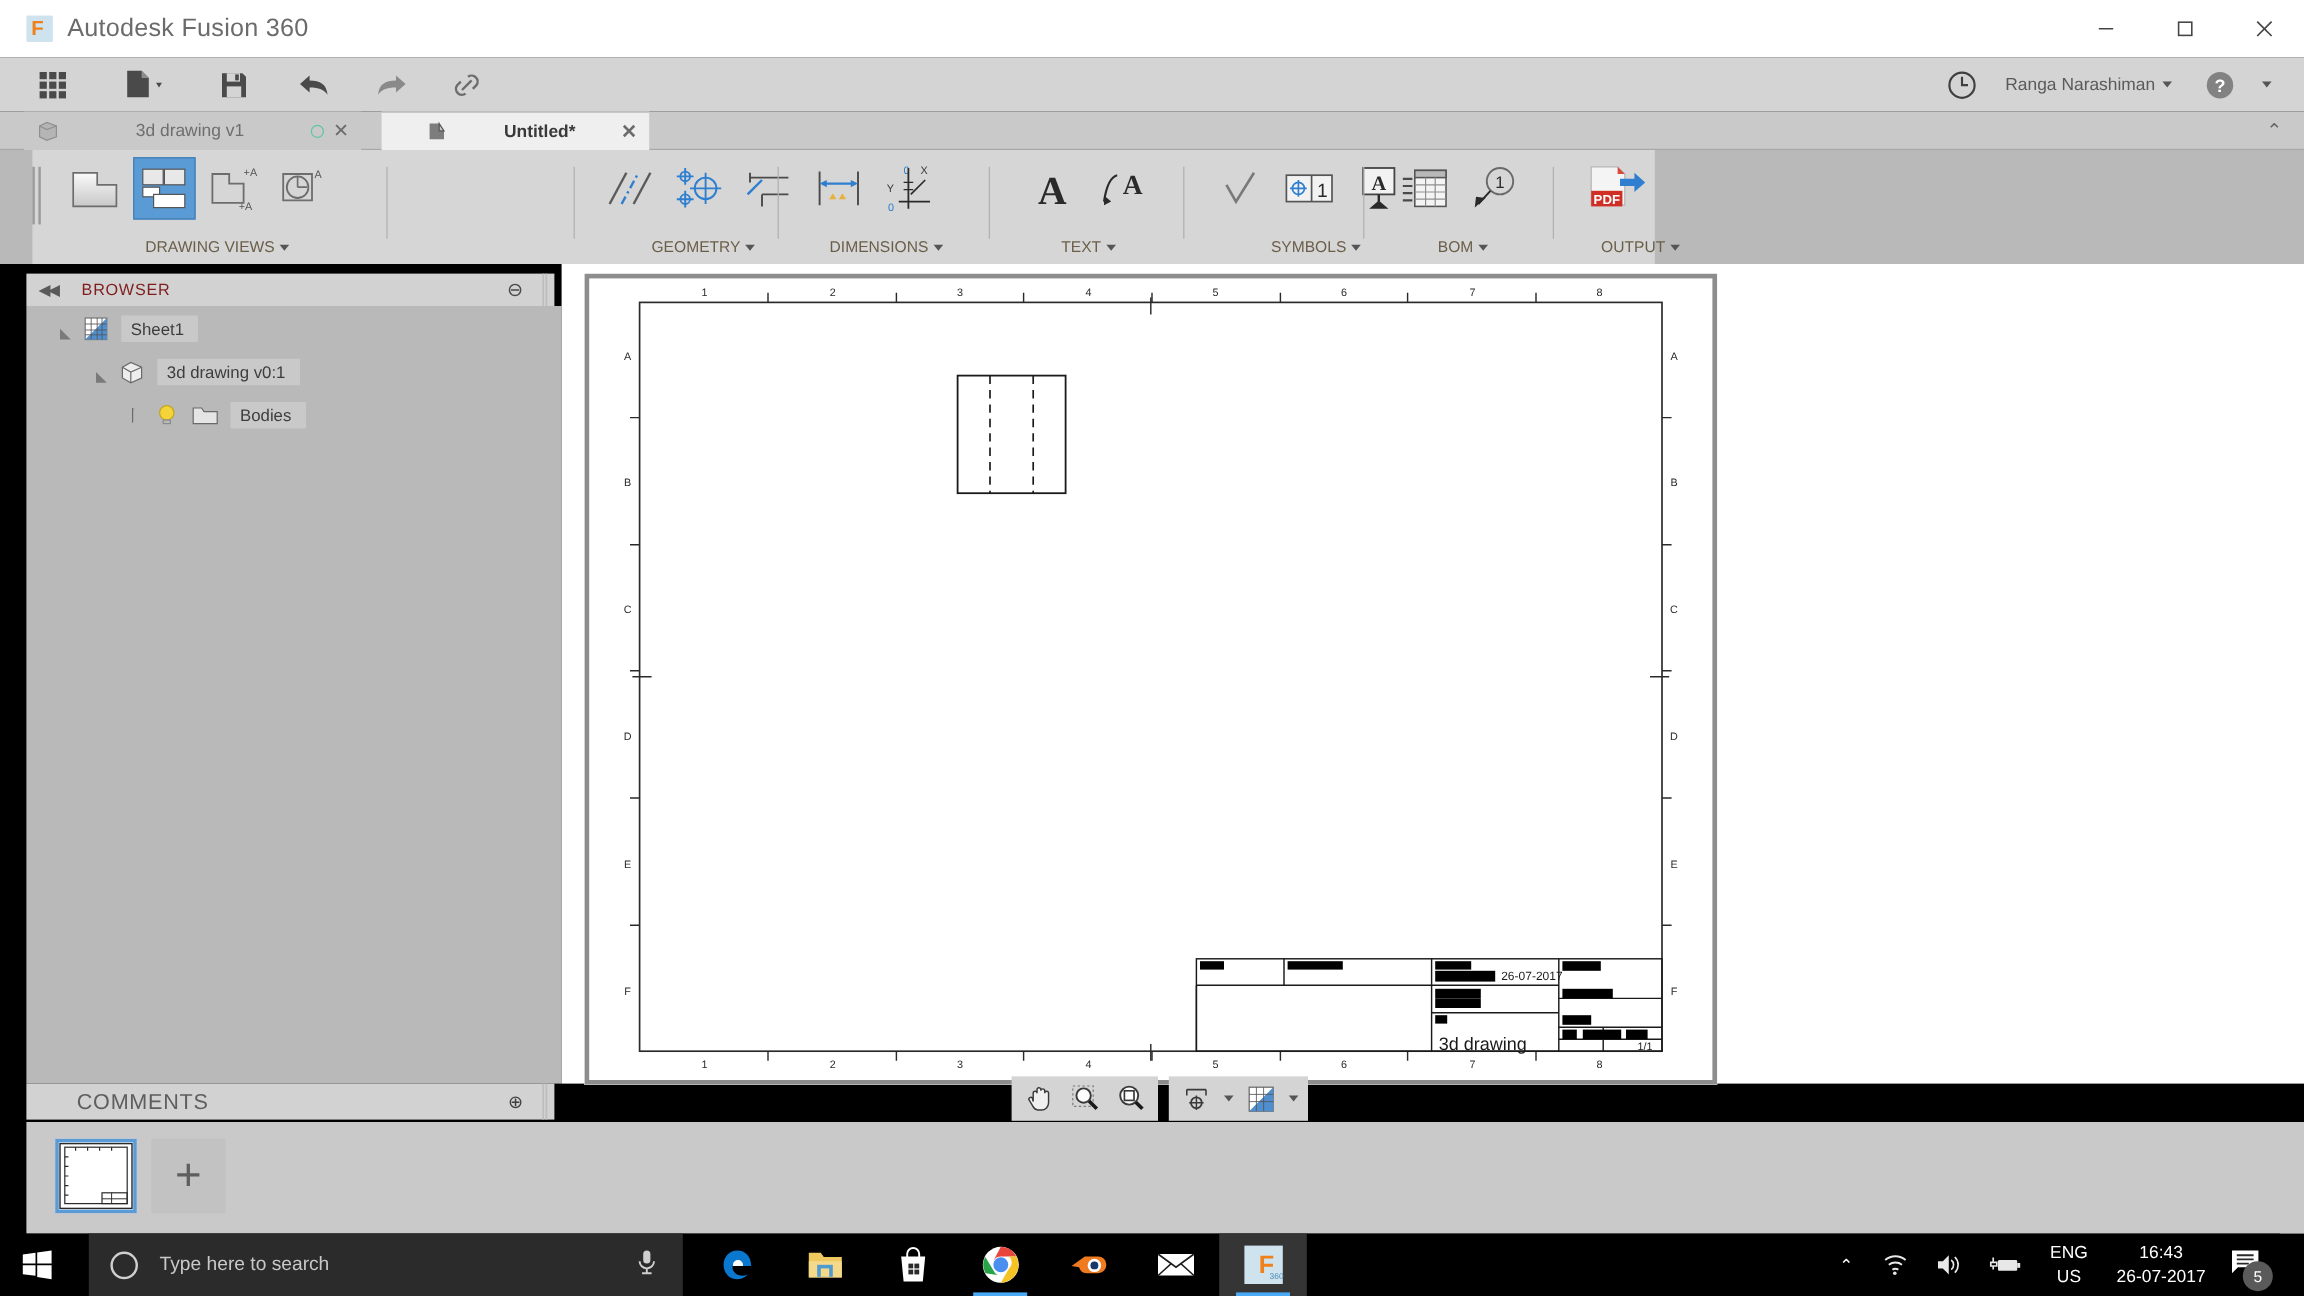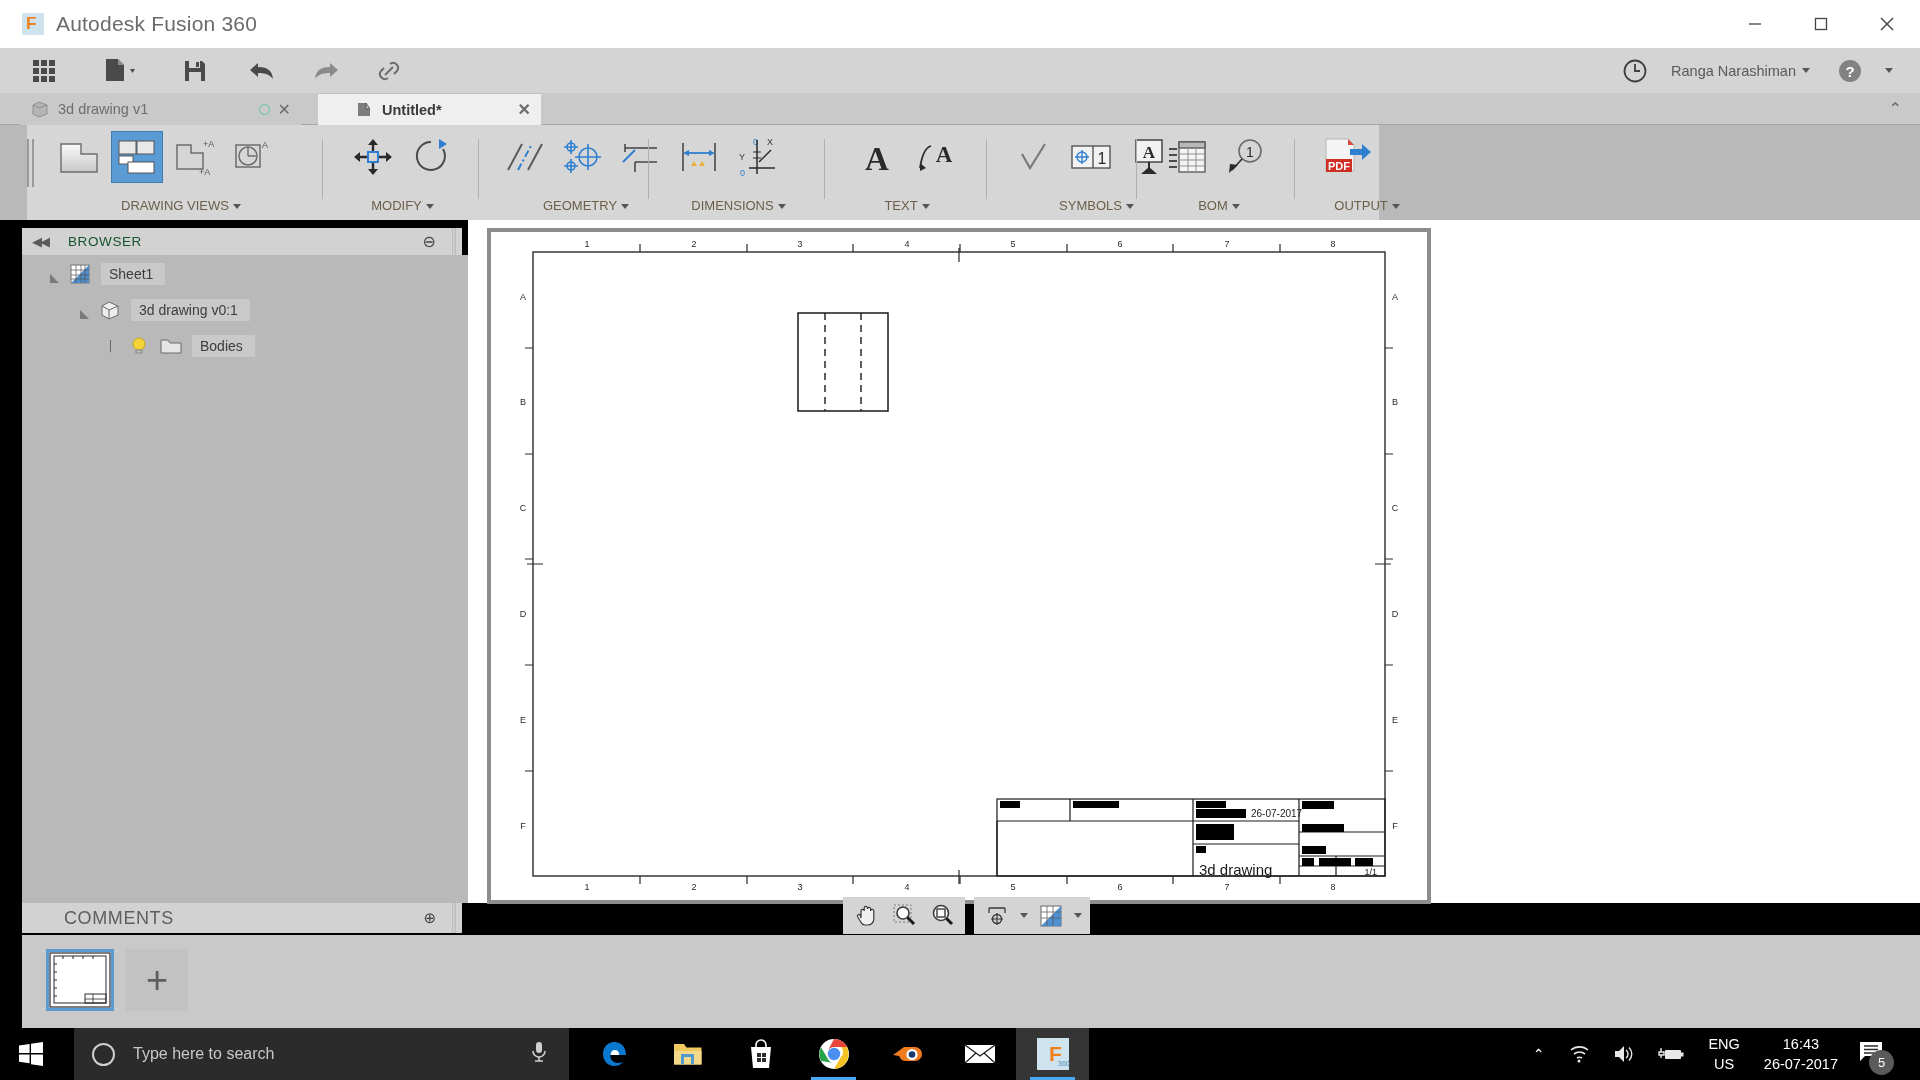--- a/index.html
+++ b/index.html
@@ -44,21 +44,21 @@
   .caret{ width:0;height:0;border-left:4.5px solid transparent;border-right:4.5px solid transparent;
           border-top:5px solid #555; display:inline-block; }
 
   
   .tabstrip{
     position:absolute; left:0; top:93px; width:1920px; height:32px;
     background:#c9c9c9; border-bottom:1px solid #a8a8a8;
   }
   .tab{
     position:absolute; top:0; height:32px; display:flex; align-items:center;
-    padding:0 10px; font-size:14.5px;
+    padding:0 10px; font-size:14.5px;text-align:center;
   }
   .tab.inactive{ left:20px; width:281px; background:#c9c9c9; color:#6e6e6e; }
   .tab.active{ left:318px; width:223px; background:#efefef; color:#3a3a3a; font-weight:bold;
                border-top:1px solid #bdbdbd;padding-left:36px; }
   .tab .tlabel{ flex:1; margin-left:8px; }
   .tab .tx{ font-size:16px; color:#6b6b6b; cursor:pointer; }
   .sync-dot{ width:11px;height:11px;border-radius:50%;border:1.6px solid #5ec6a0; margin-right:8px;}
   .chev-up{ position:absolute; right:18px; top:6px; color:#666; font-size:16px; }
 
   
@@ -79,21 +79,21 @@
            font-size:13px; color:#6b5e49; white-space:nowrap;}
   .glabel .caret{ margin-left:4px; vertical-align:1px; }
   .gsep{ position:absolute; top:14px; width:1px; height:60px; background:#b0b0b0; }
 
   
   .browser-hdr{
     position:absolute; left:22px; top:228px; width:440px; height:27px;
     background:#d2d2d2; display:flex; align-items:center;
   }
   .browser-hdr .dblarrow{ margin-left:10px; color:#5a5a5a; font-size:13px; letter-spacing:-2px;}
-  .browser-hdr .btitle{ margin-left:20px; font-size:13.5px; color:#14532d; letter-spacing:.6px;}
+  .browser-hdr .btitle{ margin-left:20px; font-size:13.5px; color:#7f1d1d; letter-spacing:.6px;}
   .browser-hdr .minus{ position:absolute; right:26px; color:#4a4a4a; font-size:16px; }
   .browser-hdr .rgrip{ position:absolute; right:6px; width:4px; height:27px;
       background:linear-gradient(90deg,#bdbdbd 1px, transparent 1px, transparent 2px, #bdbdbd 3px);}
   .browser-body{
     position:absolute; left:22px; top:255px; width:446px; height:648px; background:#b9b9b9;
   }
   .btree-row{ position:absolute; height:26px; display:flex; align-items:center; }
   .btree-row .lbl{ background:#c9c9c9; padding:3px 12px 3px 8px; font-size:14px; color:#3d3d3d;
                    border-radius:1px; }
   .tri{ width:0;height:0;border-top:9px solid transparent;border-bottom:9px solid #7a7a7a;
@@ -331,40 +331,20 @@
             <text x="31" y="11" font-size="9" fill="#555" font-family="Liberation Sans, sans-serif">A</text>
           </svg>
         </div>
       </div>
       <div class="glabel">
         <span>DRAWING VIEWS</span><span class="caret"></span>
       </div>
     </div>
     <div class="gsep" style="left:322px"></div>
 
-    <div class="rgroup" style="left:330px;width:145px">
-      <div class="icons" style="left:14px">
-        <div class="rbtn">
-          <svg width="42" height="40" viewBox="0 0 42 40">
-            <path d="M21 2 l5 6 h-10 z M21 38 l5 -6 h-10 z M2 20 l6 -5 v10 z M40 20 l-6 -5 v10 z" fill="#2a2a2a"></path>
-            <path d="M21 7 V33 M8 20 H34" stroke="#2a2a2a" stroke-width="2.4"></path>
-            <rect x="16" y="15" width="10" height="10" fill="#d6d6d6" stroke="#2f7fd0" stroke-width="2"></rect>
-          </svg>
-        </div>
-        <div class="rbtn">
-          <svg width="40" height="40" viewBox="0 0 40 40">
-            <path d="M20 5 a14 14 0 1 0 12 7" fill="none" stroke="#4a4a4a" stroke-width="2"></path>
-            <path d="M28 2 l8 5 l-8 5 z" fill="#2f7fd0"></path>
-          </svg>
-        </div>
-      </div>
-      <div class="glabel">
-        <span>MODIFY</span><span class="caret"></span>
-      </div>
-    </div>
     <div class="gsep" style="left:478px"></div>
 
     <div class="rgroup" style="left:486px;width:200px">
       <div class="icons" style="left:10px">
         <div class="rbtn">
           <svg width="42" height="38" viewBox="0 0 42 38">
             <path d="M4 32 L18 6" stroke="#5a5a5a" stroke-width="2"></path>
             <path d="M14 32 L28 6" stroke="#2f7fd0" stroke-width="2" stroke-dasharray="7 3 2 3"></path>
             <path d="M24 32 L38 6" stroke="#5a5a5a" stroke-width="2"></path>
           </svg>

